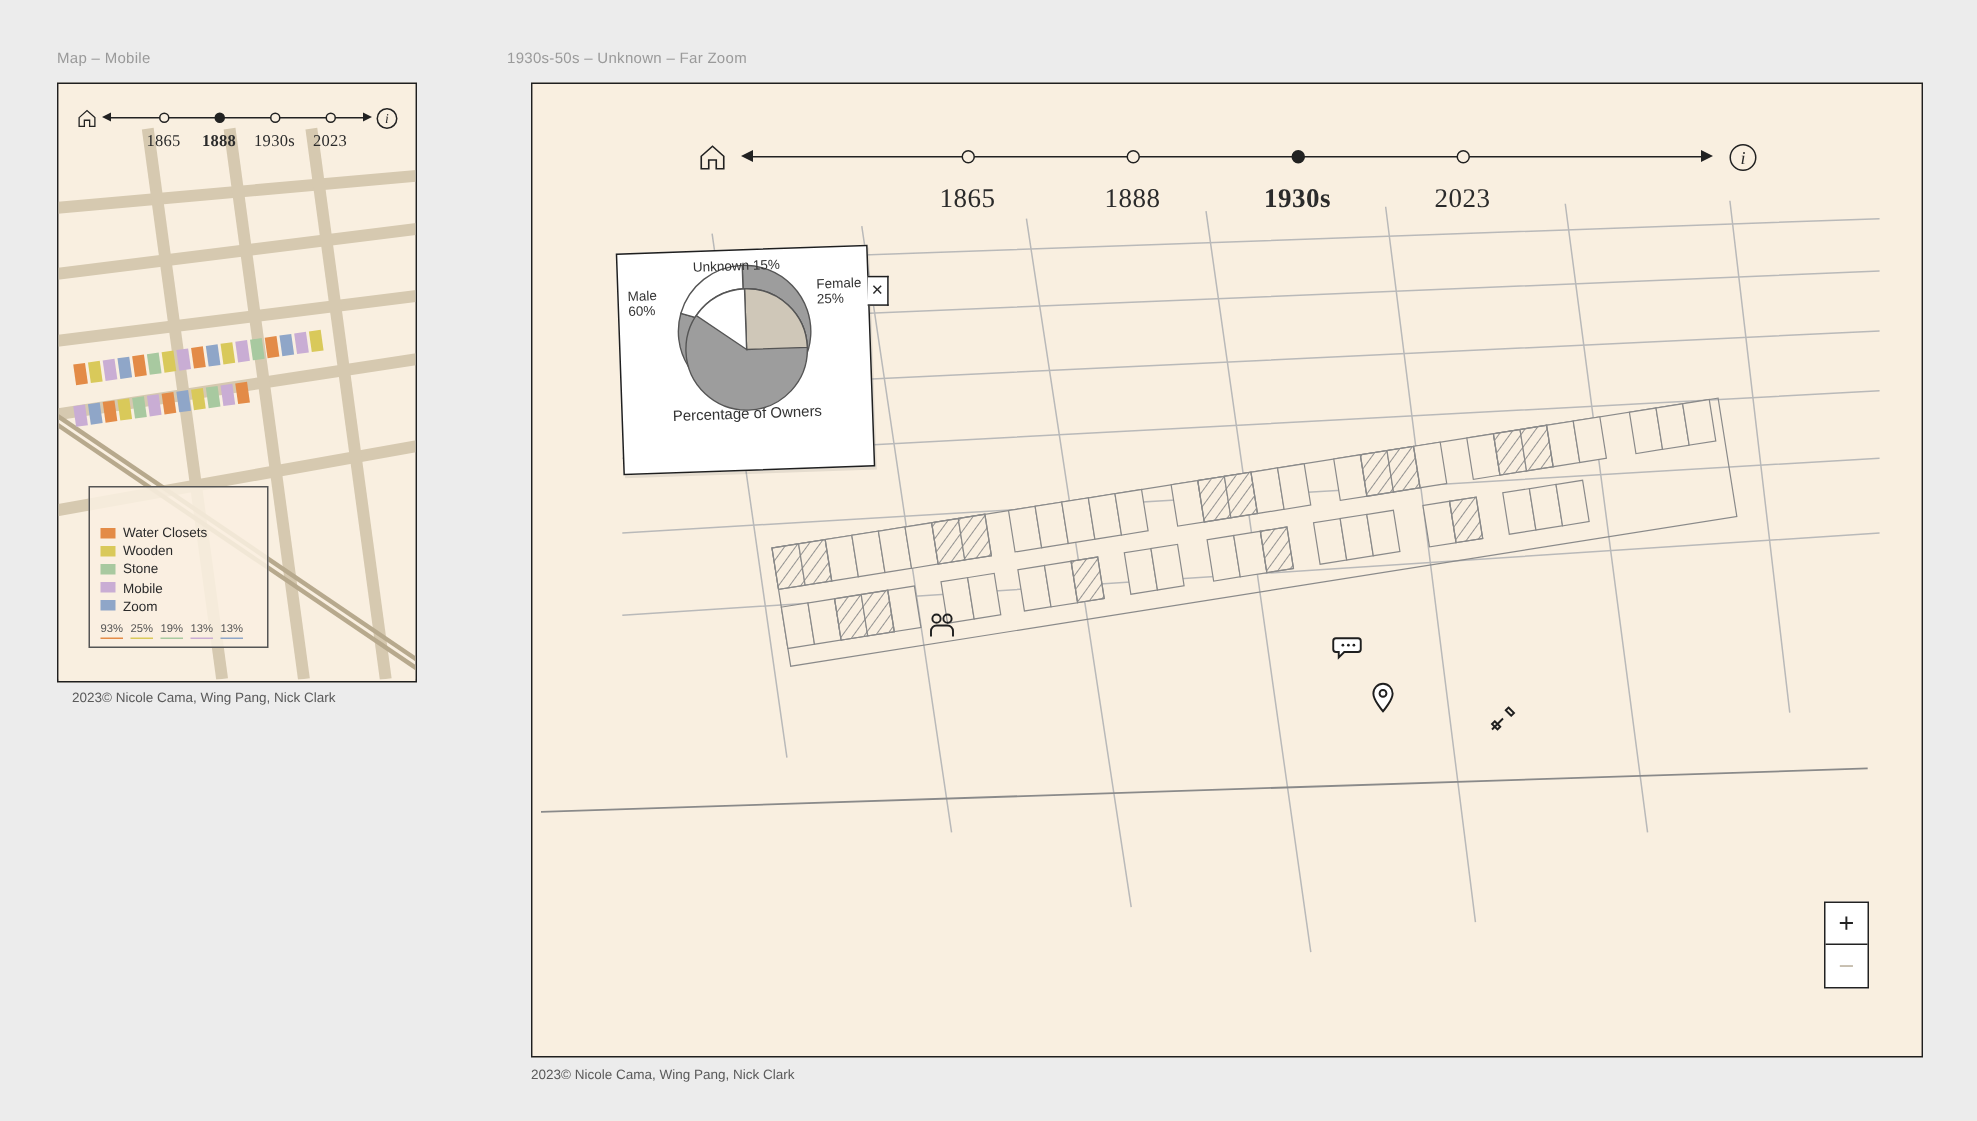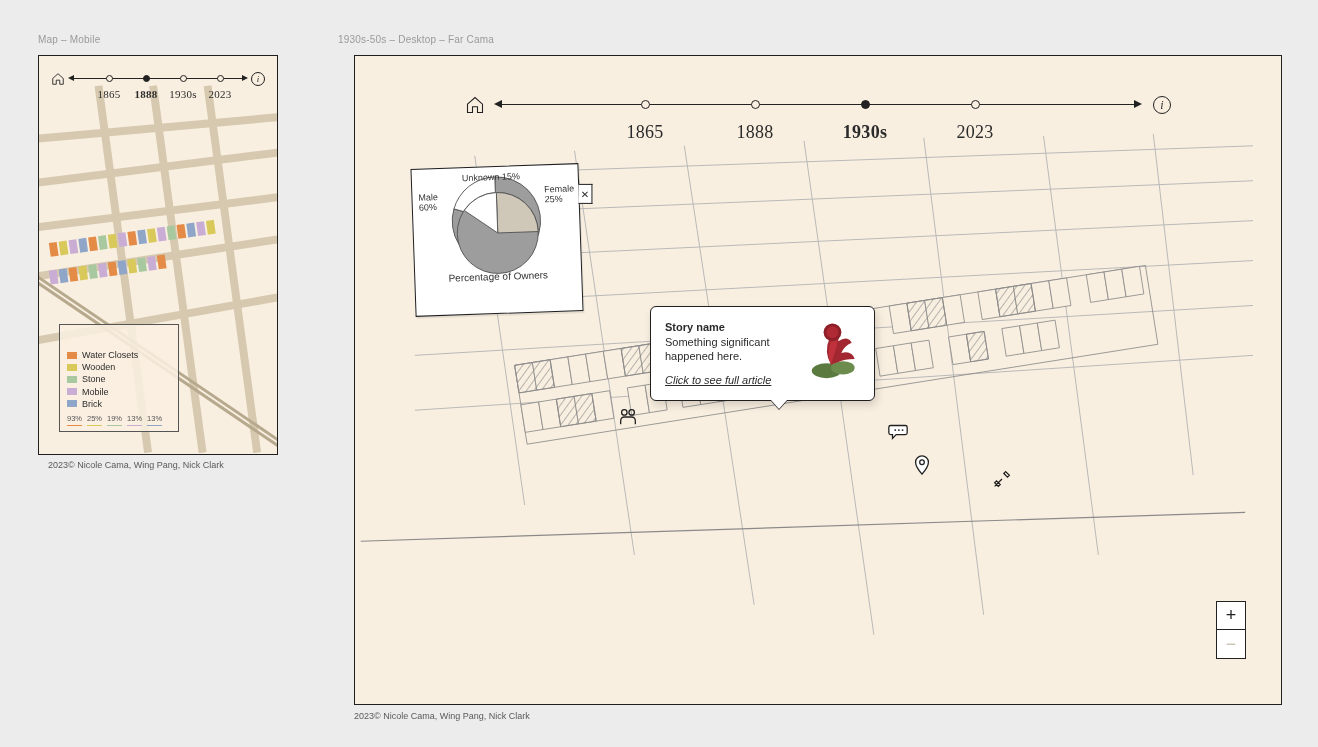--- a/index.html
+++ b/index.html
@@ -132,21 +132,21 @@
   .zoom-ctl div:first-child { border-bottom:1px solid #222; color:#222; }
   .zoom-ctl div:last-child  { color:#c7bfb0; cursor:default; }
 
 </style>
 </head>
 <body>
 
 <div class="canvas">
 
   <div id="label-mobile" class="frame-label">Map – Mobile</div>
-  <div id="label-desktop" class="frame-label">1930s-50s – Desktop – Far Cama</div>
+  <div id="label-desktop" class="frame-label">1930s-50s – Unknown – Far Zoom</div>
 
   <div class="mobile-frame">
 
     <svg class="mobile-map-svg" viewBox="0 0 240 400">
       <defs>
         <pattern id="paper" width="4" height="4" patternUnits="userSpaceOnUse">
           <rect width="4" height="4" fill="#F9EFE0"></rect>
         </pattern>
       </defs>
       <rect width="240" height="400" fill="url(#paper)"></rect>
@@ -235,21 +235,21 @@
       <div class="legend-row">
           <span class="legend-sw" style="background:#A8C9A0"></span>
           <span>Stone</span>
         </div>
       <div class="legend-row">
           <span class="legend-sw" style="background:#C9ADD4"></span>
           <span>Mobile</span>
         </div>
       <div class="legend-row">
           <span class="legend-sw" style="background:#8FA6C8"></span>
-          <span>Brick</span>
+          <span>Zoom</span>
         </div>
       <div class="legend-pct">
         <span style="--c:#E38B47">93%</span>
         <span style="--c:#D9C95A">25%</span>
         <span style="--c:#A8C9A0">19%</span>
         <span style="--c:#C9ADD4">13%</span>
         <span style="--c:#8FA6C8">13%</span>
       </div>
     </div>
   </div>
@@ -396,35 +396,20 @@
       <svg width="92" height="92" viewBox="0 0 100 100" style="position:absolute; left:38px; top:18px">
         <circle cx="50" cy="50" r="44" fill="#9d9d9d" stroke="#555"></circle>
 
         <path d="M50 50 L50 6 A44 44 0 0 1 94 50 Z" fill="#cfc7b8" stroke="#555" stroke-width="1"></path>
 
         <path d="M50 50 L50 6 A44 44 0 0 0 14.4 24.2 Z" fill="#fff" stroke="#555" stroke-width="1"></path>
       </svg>
       <div class="pie-title">Percentage of Owners</div>
     </div>
 
-    <div class="story-card">
-      <div class="title">Story name</div>
-      <div class="desc">Something significant happened here.</div>
-      <div class="link">Click to see full article</div>
-      <svg class="flower" viewBox="0 0 100 100">
-        <g>
-          <ellipse cx="44" cy="74" rx="20" ry="10" fill="#5a7a3f"></ellipse>
-          <ellipse cx="66" cy="70" rx="16" ry="9" fill="#6c8c4d"></ellipse>
-          <path d="M50 66 Q40 48 48 30 Q56 16 50 10 Q62 16 60 34 Q72 26 78 36 Q68 40 64 50 Q78 46 82 58 Q68 58 60 62 Z" fill="#a22730"></path>
-          <path d="M50 66 Q44 50 50 34 Q56 22 52 14 Q60 22 58 40 Z" fill="#c0313c"></path>
-          <circle cx="52" cy="22" r="12" fill="#8e1f28"></circle>
-          <circle cx="52" cy="22" r="8" fill="#b02a35"></circle>
-        </g>
-      </svg>
-    </div>
 
     <span class="pin" style="left:262px; top:350px">
       <svg viewBox="0 0 24 24" width="22" height="22">
           <g fill="none" stroke="#1f1f1f" stroke-width="1.4">
             <circle cx="8" cy="7" r="3"></circle>
             <circle cx="16" cy="7" r="3"></circle>
             <path d="M4 20v-4a4 4 0 0 1 4-4 M20 20v-4a4 4 0 0 0-4-4 M8 12h8"></path>
           </g>
         </svg>
     </span>

